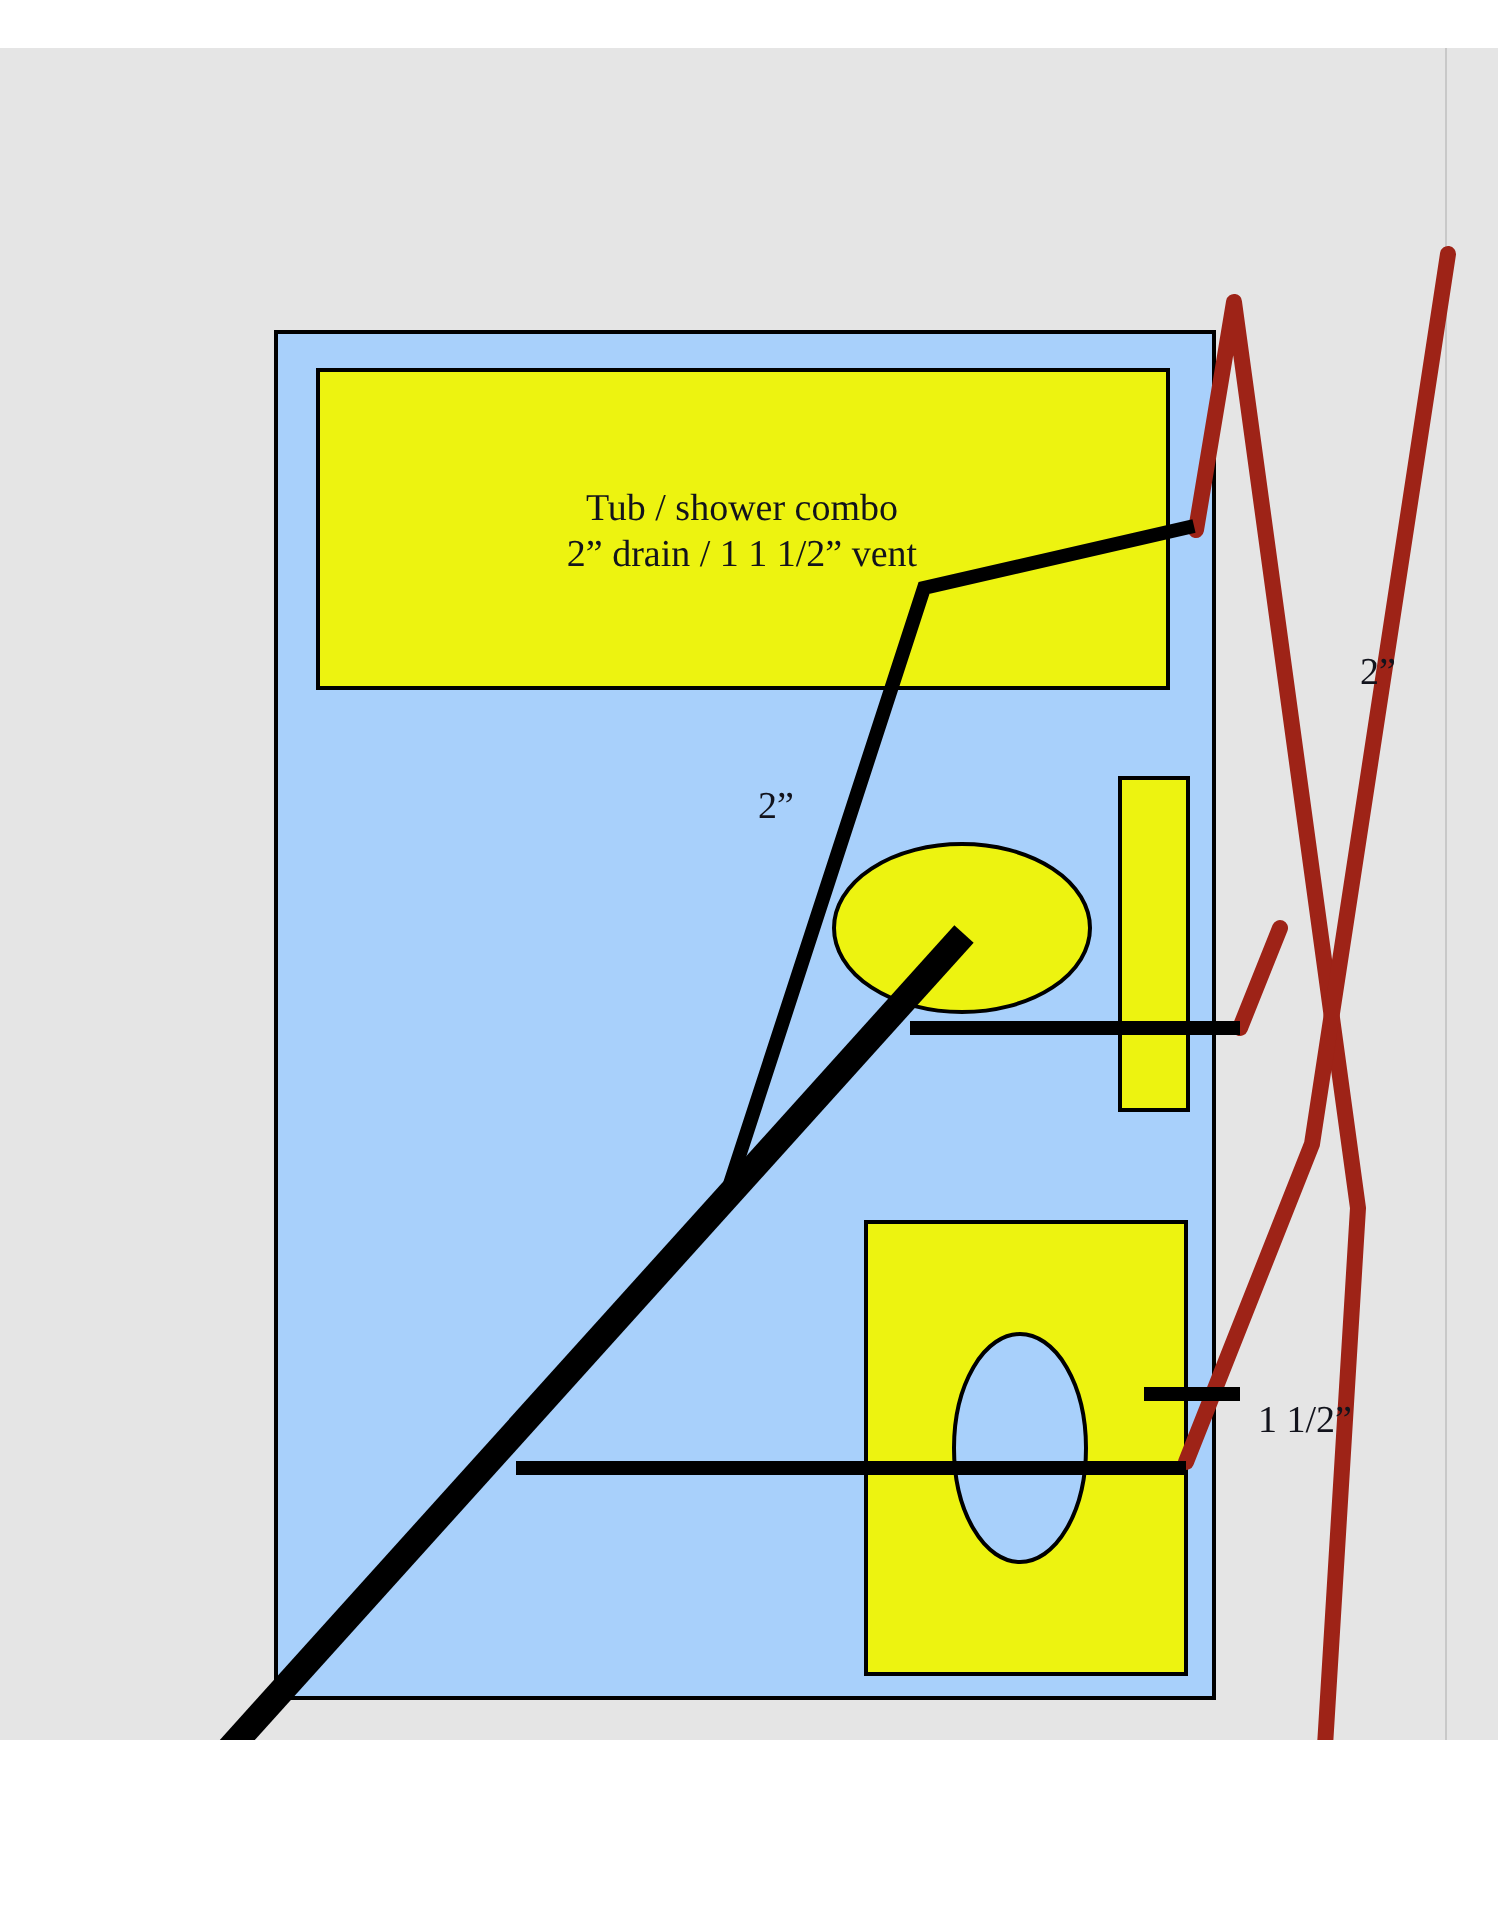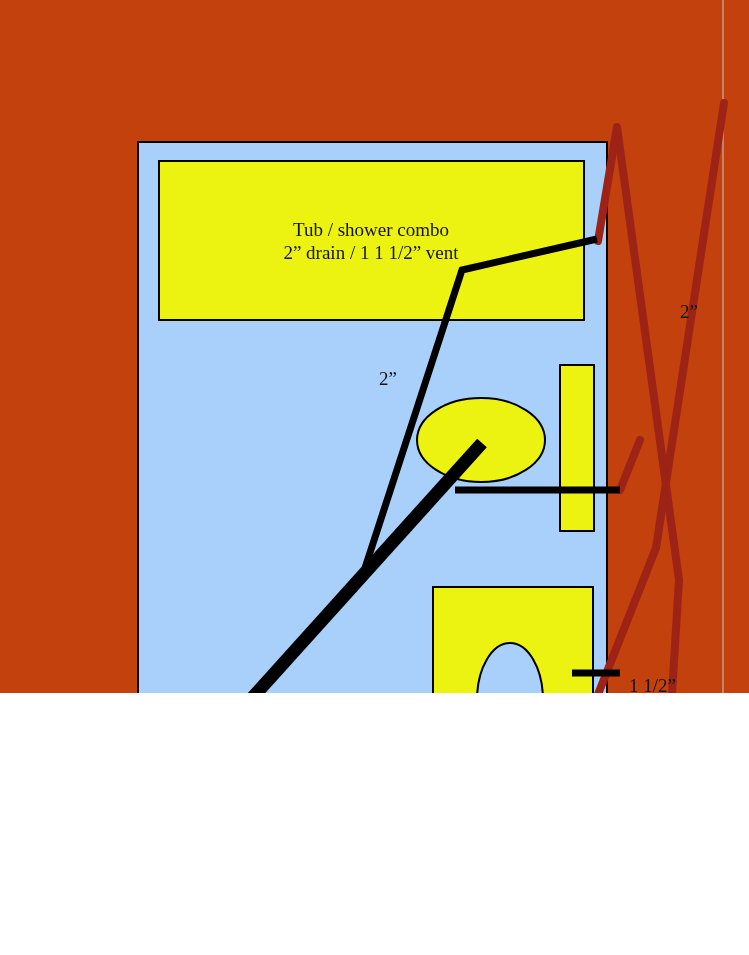--- a/index.html
+++ b/index.html
@@ -34,21 +34,21 @@
   .fixture-label {
     font-family: "Liberation Serif", "DejaVu Serif", serif;
     font-size: 19px;
     fill: #12131c;
     text-anchor: middle;
   }
 </style>
 </head>
 <body>
 
-<div id="canvas-wrap" style="width: 749px; height: 693px; background: #c2410c;">
+<div id="canvas-wrap" style="width: 749px; height: 846px; background: #e5e5e5; margin-top: 24px;">
   <svg id="diagram" viewBox="0 0 749 955" xmlns="http://www.w3.org/2000/svg" style="width: 749px; height: 955px;">
 
     <g>
       <line id="guide-margin" x1="723" y1="0" x2="723" y2="955" stroke="#c8c8c8" stroke-width="1"></line>
     </g>
 
     <g>
       <rect id="room-bathroom" x="138" y="142" width="469" height="683" fill="#a8d0fb" stroke="#000000" stroke-width="2"></rect>
     </g>
 

